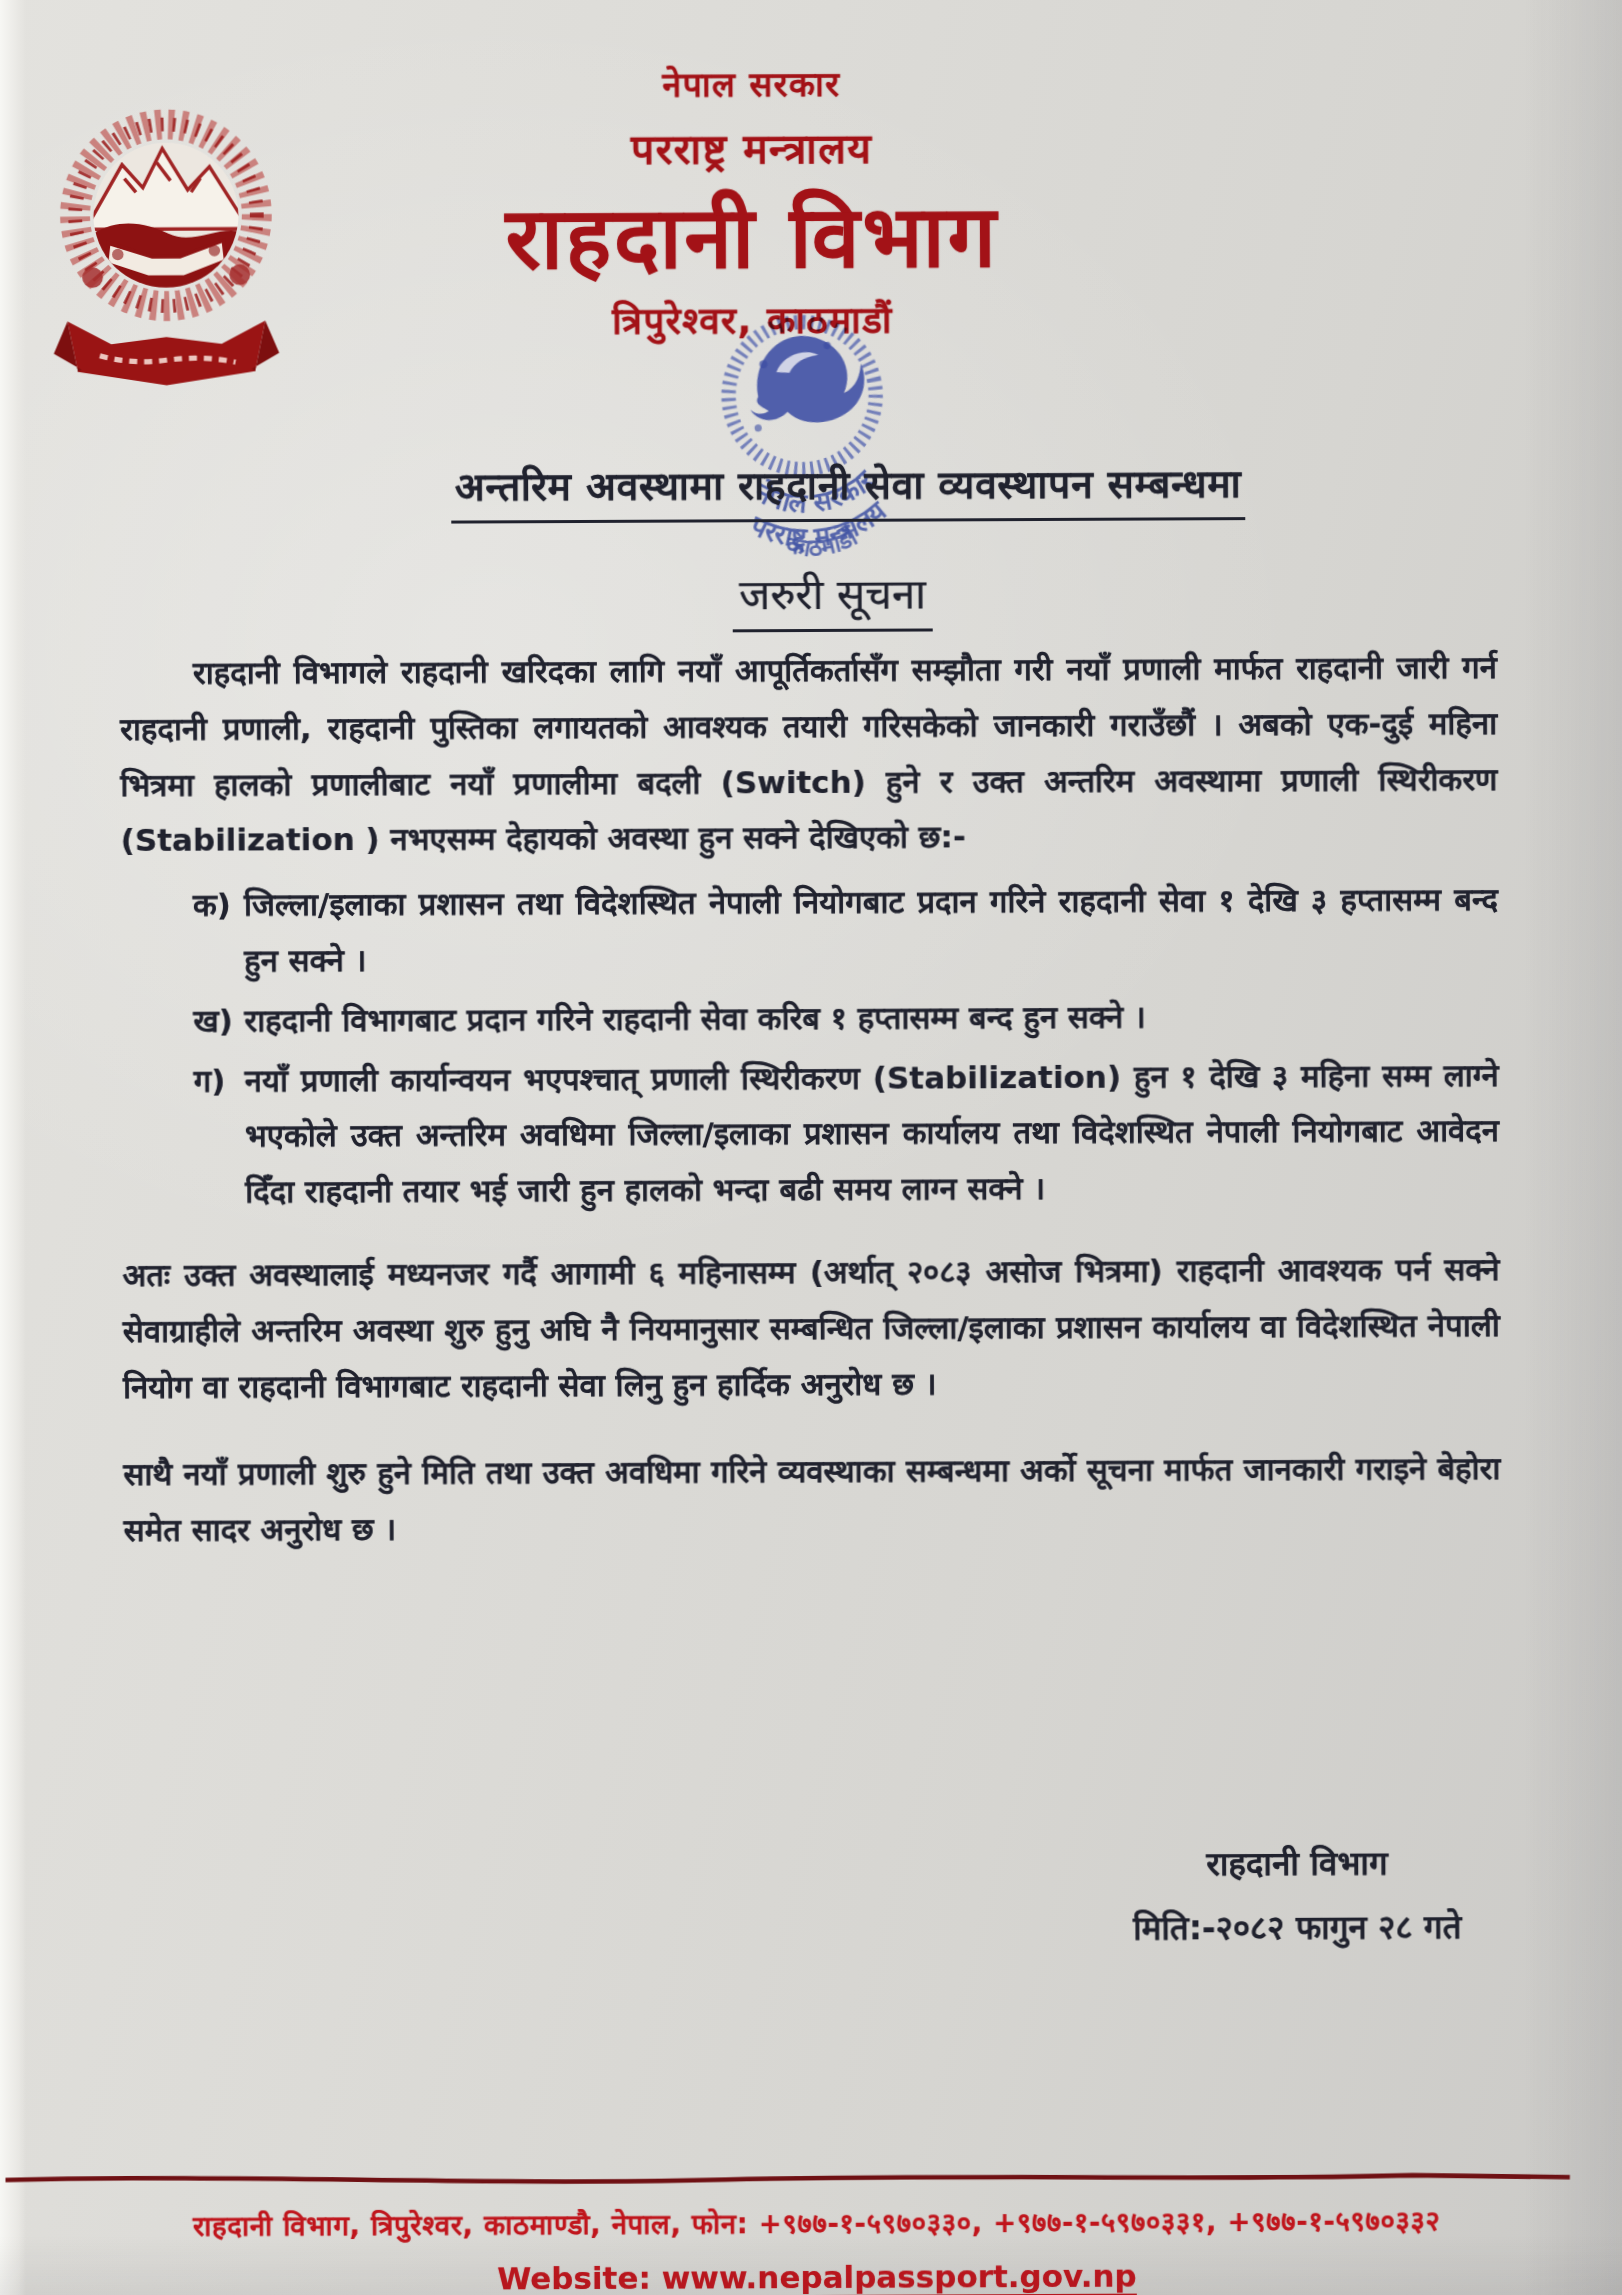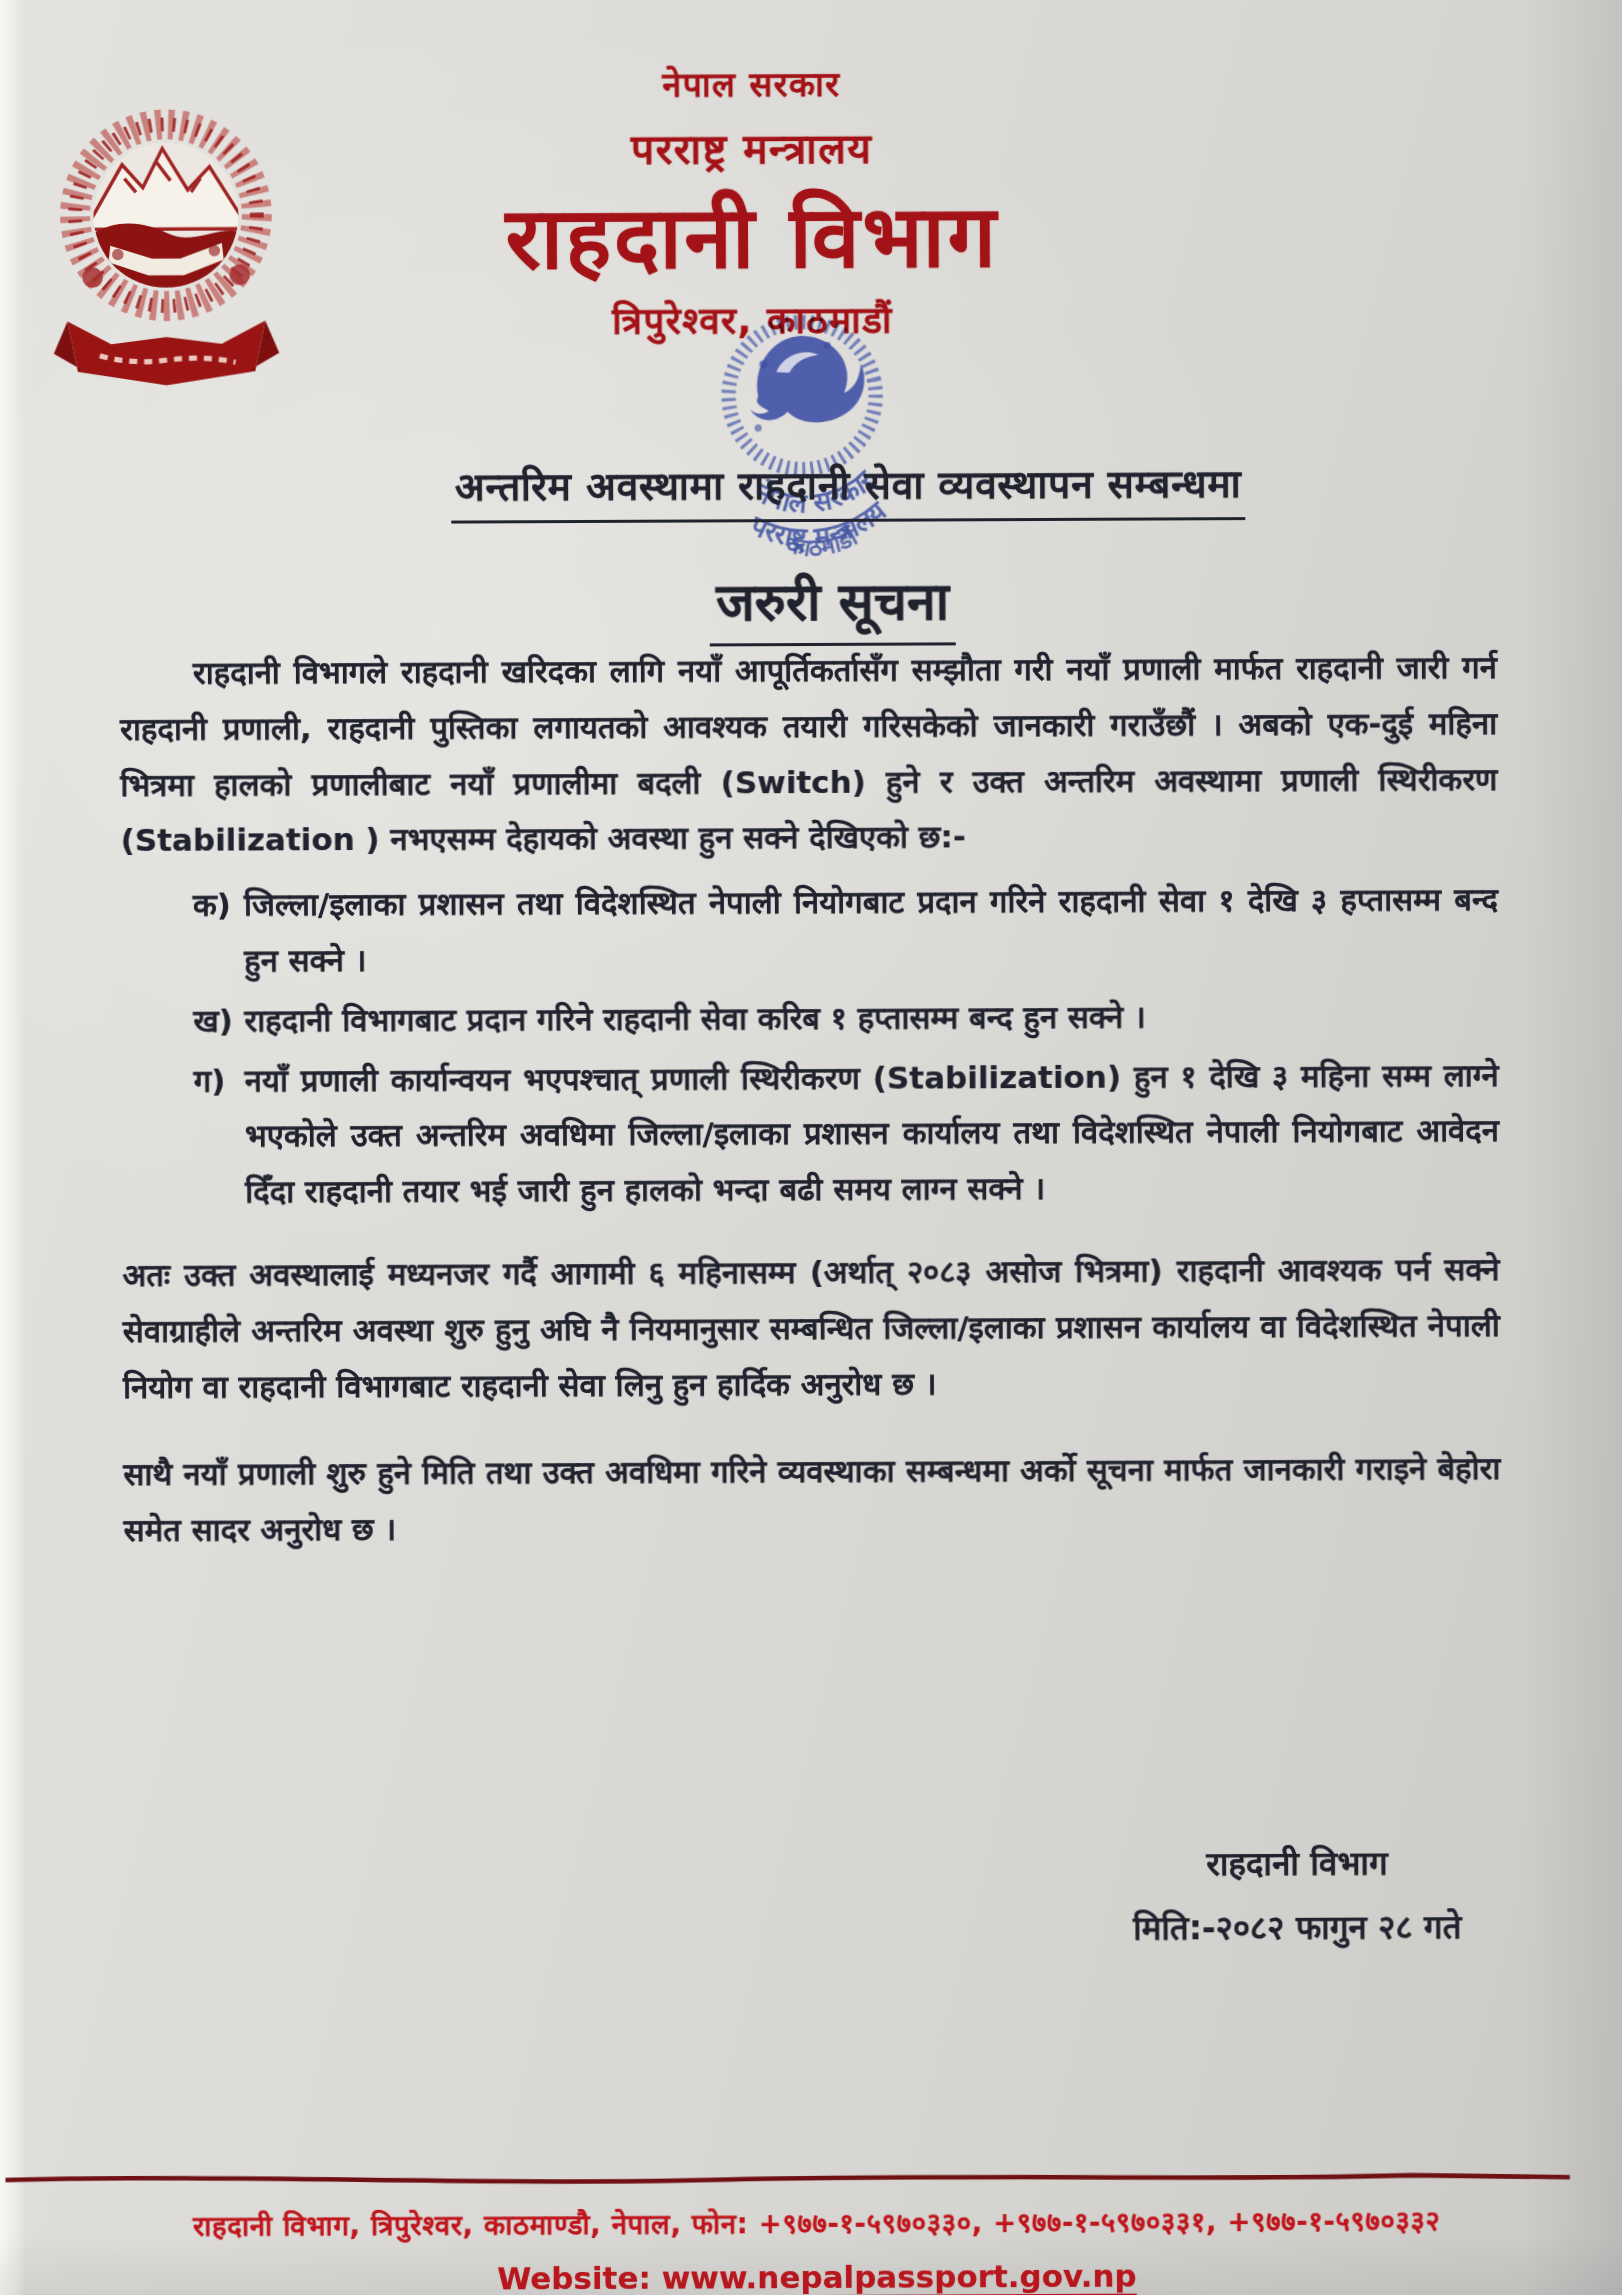--- a/index.html
+++ b/index.html
@@ -40,21 +40,21 @@
   .stamp-txt{fill:#33479f;font-weight:bold;font-family:"DejaVu Sans",sans-serif;}
 
   
   .subject{position:absolute;top:457px;left:0;width:1622px;text-align:center;z-index:2;}
   .subject span{display:inline-block;transform:translateX(39px);
     font-size:39px;font-weight:bold;color:var(--ink);
     border-bottom:3.3px solid var(--ink);padding:0 3.9px 9.2px 3.9px;letter-spacing:0.7px;
     text-shadow:0 0 1px rgba(20,20,35,.5);}
   .notice-title{position:absolute;top:564px;left:0;width:1622px;text-align:center;}
   .notice-title span{display:inline-block;transform:translateX(23px);
-    font-size:52px;font-weight:bold;color:var(--ink);
+    font-size:42px;font-weight:normal;color:var(--ink);
     border-bottom:3.3px solid var(--ink);padding:0 6.5px 7.9px 6.5px;
     text-shadow:0 0 1px rgba(20,20,35,.5);}
 
   
   .body-col{position:absolute;left:121px;top:643px;width:1377px;
     font-size:31px;line-height:1.80;color:var(--ink);font-weight:bold;
     text-shadow:0 0 0.7px rgba(25,25,40,.45);}
   .para{text-align:justify;margin:0;}
   .para.indent{text-indent:73px;}
   .list{margin:9.2px 0 0 72px;}

